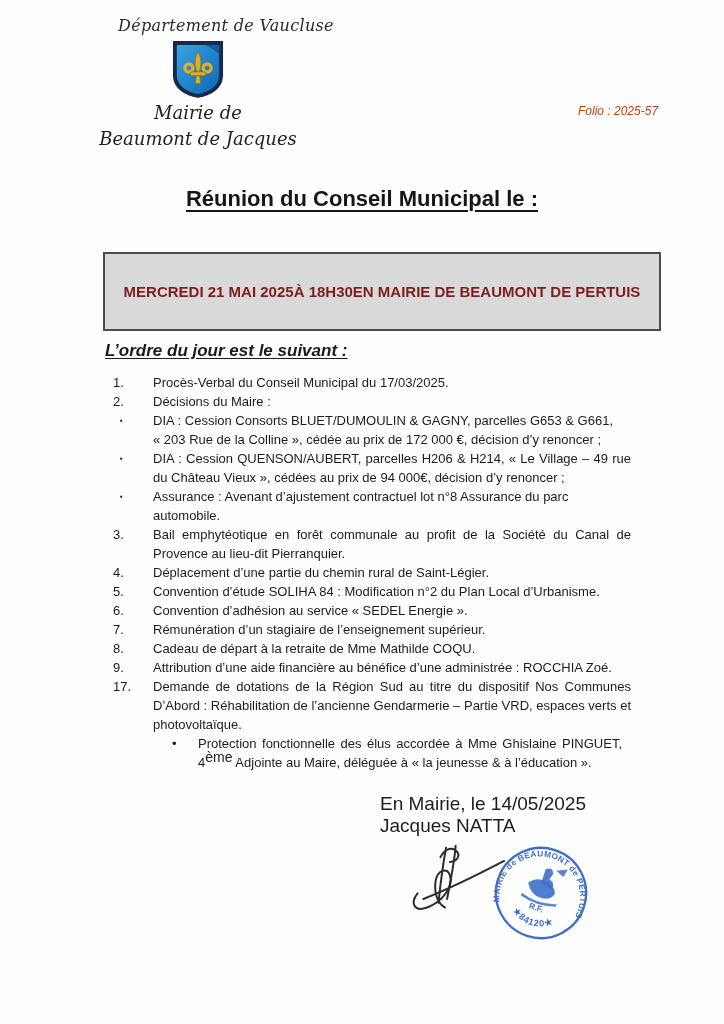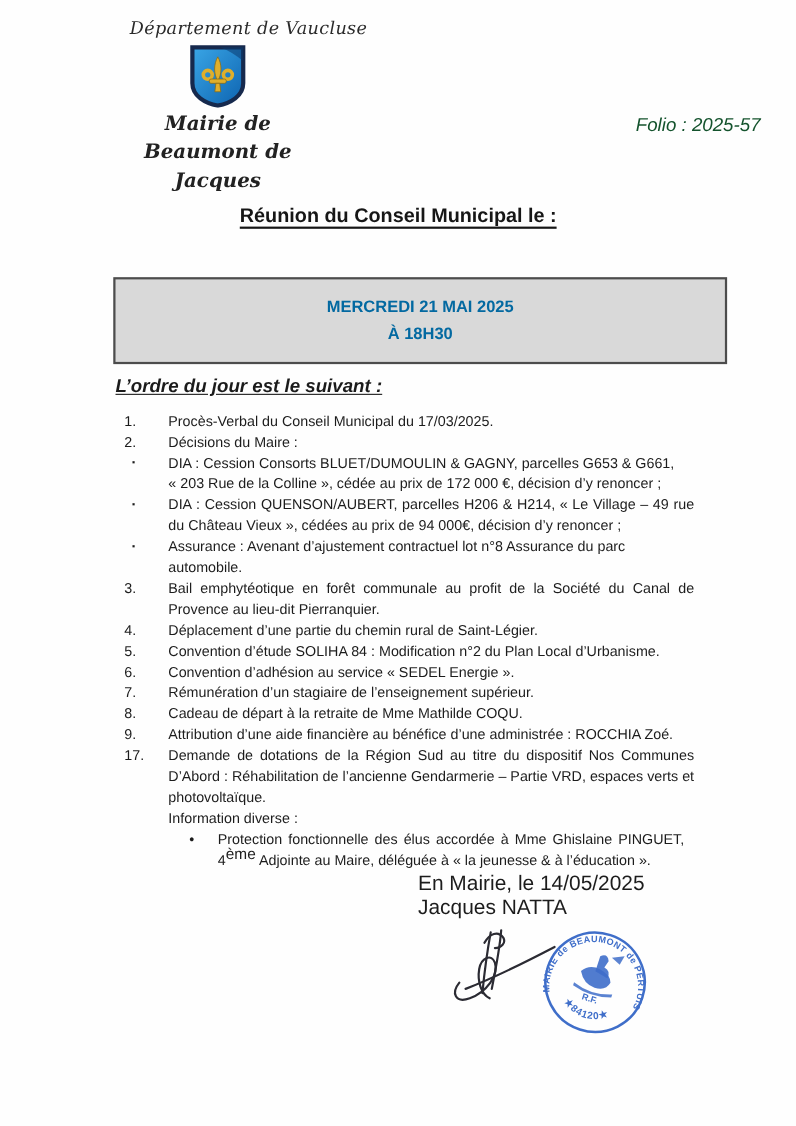--- a/index.html
+++ b/index.html
@@ -6,31 +6,31 @@
   .page{
     position:relative;width:724px;height:1024px;margin:0 auto;
     background:#fefefe;overflow:hidden;
     font-family:"Liberation Sans",sans-serif;color:#1f1f1f;
   }
   
   .dept{position:absolute;left:118px;top:16px;
     font-family:"DejaVu Serif",serif;font-style:italic;font-size:16px;color:#2a2a2a;letter-spacing:.3px;}
   .shield{position:absolute;left:172px;top:40px;width:52px;height:58px;}
   .mairie{position:absolute;left:96px;top:100px;width:204px;text-align:center;
-    font-family:"DejaVu Serif",serif;font-style:italic;font-size:18px;line-height:26px;color:#222;font-weight:bold;}
-  .folio{position:absolute;left:578px;top:104px;font-style:italic;font-size:17px;color:#14532d;}
+    font-family:"DejaVu Serif",serif;font-style:italic;font-size:18px;line-height:26px;color:#222;}
+  .folio{position:absolute;left:578px;top:104px;font-style:italic;font-size:12px;color:#c2410c;}
   
   .title{position:absolute;left:0;top:186px;width:724px;text-align:center;
-    font-size:18px;font-weight:bold;color:#161616;}
+    font-size:22px;font-weight:bold;color:#161616;}
   .title span{text-decoration:underline;text-decoration-thickness:2px;text-underline-offset:4px;}
   
   .datebox{position:absolute;left:103px;top:252px;width:554px;height:75px;
     background:#d9d9d9;border:2px solid #4c4c4c;
-    display:flex;flex-direction:column;justify-content:center;align-items:center;
-    font-size:15px;font-weight:bold;line-height:24px;color:#0369a1;}
+    display:flex;flex-direction:row;justify-content:center;align-items:center;
+    font-size:15px;font-weight:bold;line-height:24px;color:#7f1d1d;}
   
   .intro{position:absolute;left:105px;top:341px;
     font-size:17px;font-weight:bold;font-style:italic;color:#1b1b1b;
     text-decoration:underline;text-underline-offset:2px;}
   .list{position:absolute;left:113px;top:373px;width:520px;font-size:13px;line-height:19px;color:#1c1c1c;}
   .row{display:flex;align-items:flex-start;}
   .row .marker{flex:none;width:40px;}
   .row.sq .marker{padding-left:7px;width:33px;font-size:8px;line-height:19px;}
   .row .text{flex:1;white-space:pre-line;max-width:478px;}
   .row.just .text{text-align:justify;}
@@ -76,20 +76,21 @@
     <div>Beaumont de Jacques</div>
   </div>
 
   <div class="folio">Folio : 2025-57</div>
 
   <div class="title"><span>Réunion du Conseil Municipal le :</span></div>
 
   <div class="datebox">
     <div>MERCREDI 21 MAI 2025</div>
     <div>À 18H30</div>
+    <div>EN MAIRIE DE BEAUMONT DE PERTUIS</div>
   </div>
 
   <div class="intro">L’ordre du jour est le suivant :</div>
 
   <div class="list">
     <div class="row">
       <span class="marker">1.</span>
       <span class="text">Procès-Verbal du Conseil Municipal du 17/03/2025.</span>
     </div>
     <div class="row">
@@ -136,21 +137,20 @@
     </div>
     <div class="row">
       <span class="marker">9.</span>
       <span class="text">Attribution d’une aide financière au bénéfice d’une administrée : ROCCHIA Zoé.</span>
     </div>
     <div class="row just">
       <span class="marker">17.</span>
       <span class="text">Demande de dotations de la Région Sud au titre du dispositif Nos Communes D’Abord : Réhabilitation de l’ancienne Gendarmerie – Partie VRD, espaces verts et photovoltaïque.</span>
     </div>
 
-    <div class="info-heading">Information diverse :</div>
 
     <div class="row prot">
       <span class="marker">•</span>
       <span class="text"><span>Protection fonctionnelle des élus accordée à Mme Ghislaine PINGUET, 4</span><sup>ème</sup><span> Adjointe au Maire, déléguée à « la jeunesse &amp; à l’éducation ».</span></span>
     </div>
   </div>
 
   <div class="closing">
     <div>En Mairie, le 14/05/2025</div>
     <div>Jacques NATTA</div>

